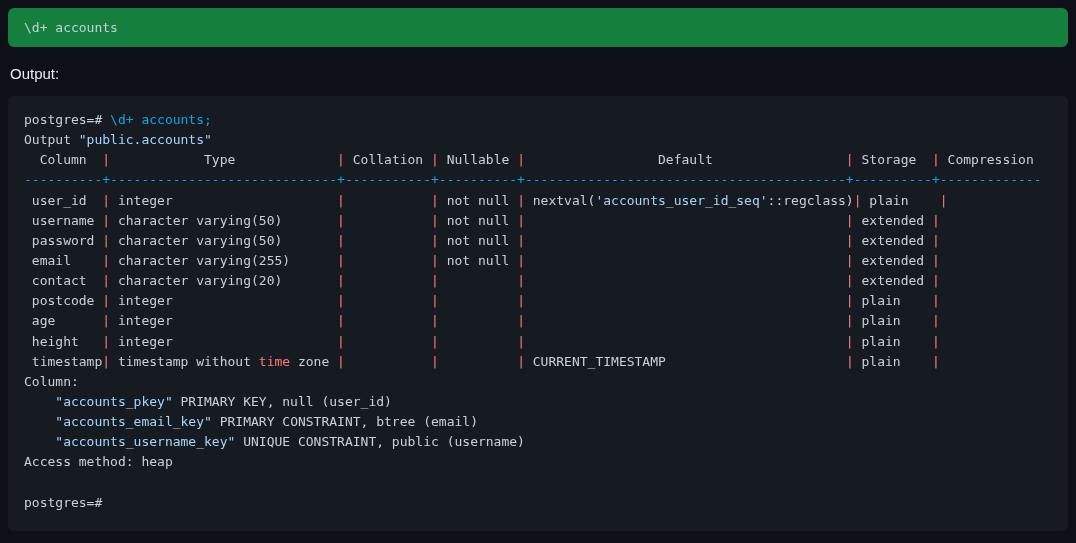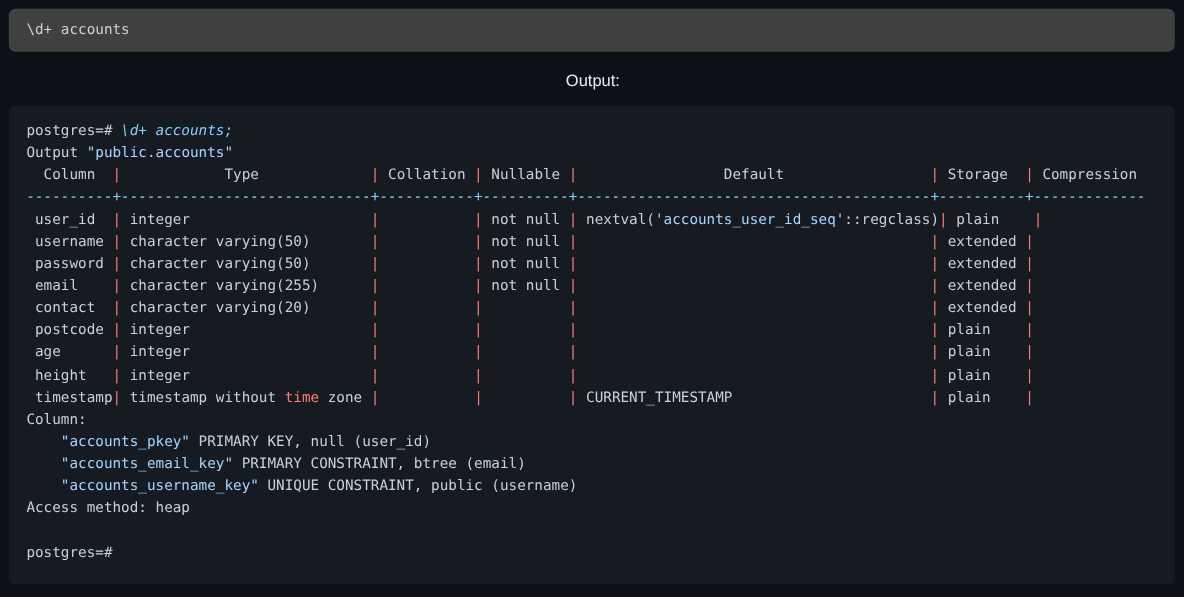--- a/index.html
+++ b/index.html
@@ -5,42 +5,41 @@
   * { margin: 0; padding: 0; box-sizing: border-box; }
   body {
     background: #0d1117;
     color: #c9d1d9;
     font-family: ui-monospace, "SF Mono", Menlo, Consolas, monospace;
     font-size: 13px;
     padding: 8px;
     width: 1076px;
   }
   .cmd-block {
-    background: #404040;
+    background: #15803d;
     border-radius: 6px;
     padding: 12px 16px;
     margin-bottom: 18px;
   }
   .output-label {
     font-family: -apple-system, "Segoe UI", Arial, sans-serif;
     font-size: 15px;
     color: #e6edf3;
     margin: 0 0 14px 2px;
-    text-align: center;
   }
   .terminal {
     background: #161b22;
     border-radius: 6px;
     padding: 14px 16px 18px 16px;
     line-height: 1.55;
     white-space: pre;
     overflow-x: auto;
   }
   .p  { color: #c9d1d9; }
-  .c  { color: #7dd3fc; font-style: italic; }  
+  .c  { color: #0ea5e9; }  
   .k  { color: #ff7b72; }  
   .s  { color: #a5d6ff; }  
 </style>
 </head>
 <body>
 
 <div class="cmd-block">
   <span class="p">\d+ accounts</span>
 </div>
 

